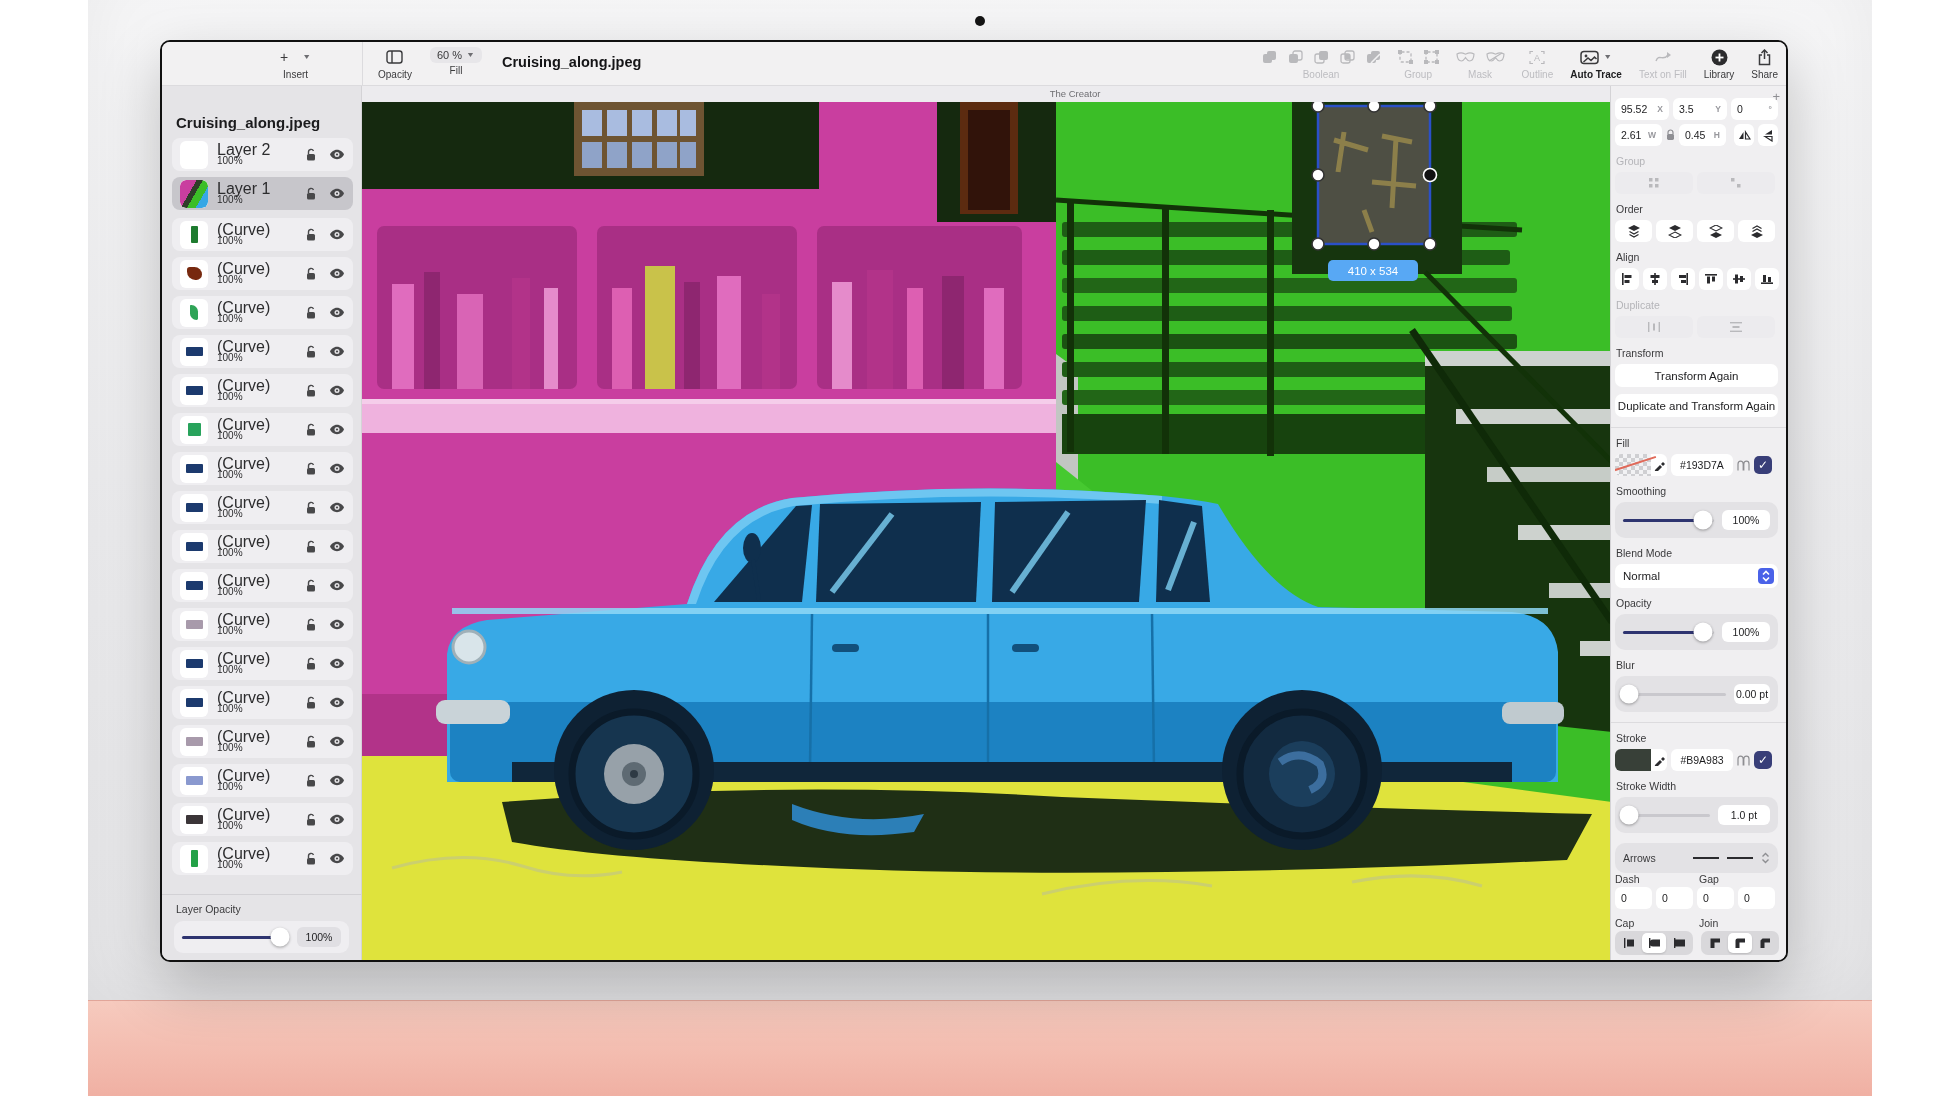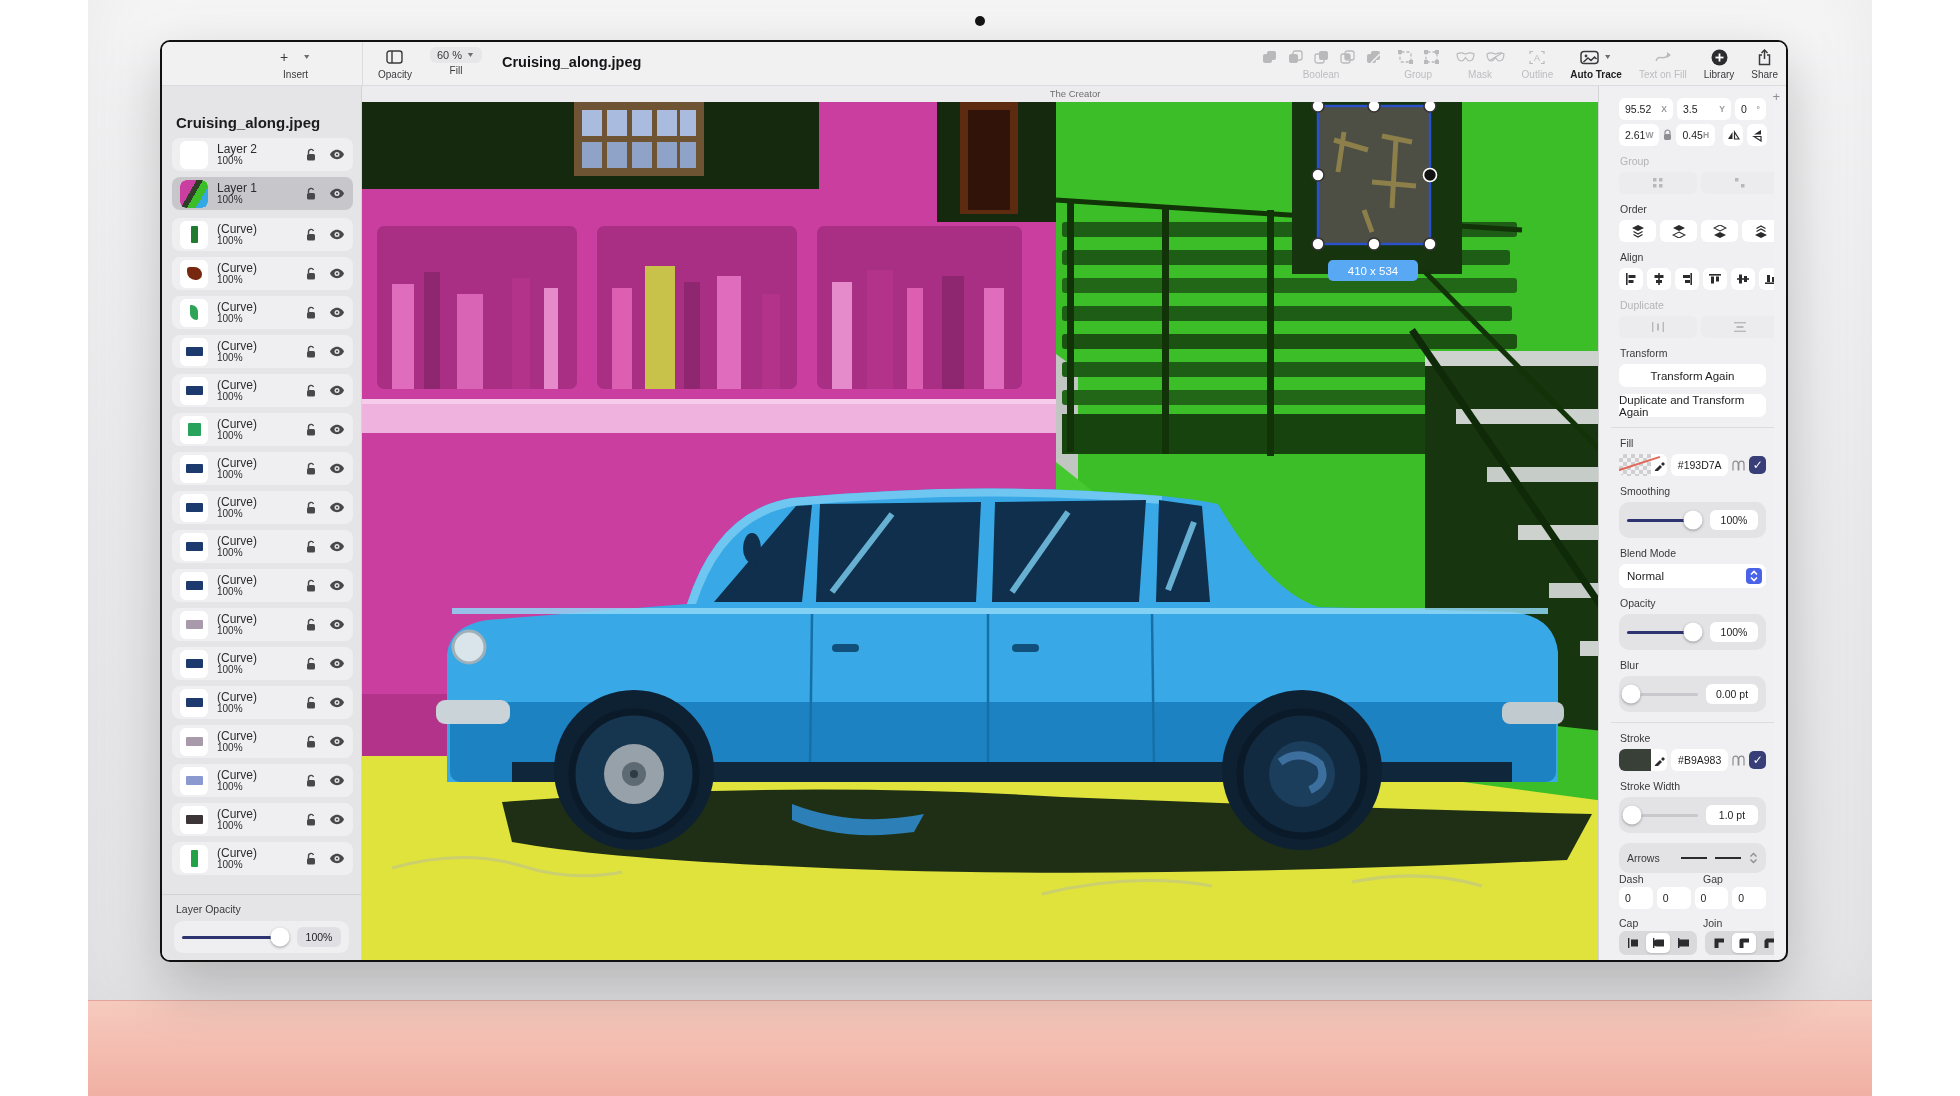--- a/index.html
+++ b/index.html
@@ -38,21 +38,21 @@
   .thumb-swatch{display:block}
   .shape-bar{width:7px;height:17px;border-radius:1px}
   .shape-blob{width:15px;height:13px;border-radius:3px 8px 6px 9px}
   .shape-leaf{width:8px;height:15px;border-radius:1px 9px 2px 9px}
   .shape-rect{width:17px;height:9px;border-radius:1px}
   .shape-square{width:13px;height:13px;border-radius:1px}
   .shape-empty{width:0;height:0}
   .shape-artwork{width:28px;height:28px;border-radius:6px;
     background:linear-gradient(120deg,#c93e9f 0 38%,#2f3d2a 38% 52%,#3bbe27 52% 72%,#36a7e5 72% 100%)}
   .layer-meta{margin-left:9px;line-height:11px}
-  .layer-name{font-size:12px;color:#2c2c2e}
+  .layer-name{font-size:16px;color:#2c2c2e}
   .layer-opacity{font-size:10px;color:#2c2c2e}
   .layer-icons{margin-left:auto;display:flex;align-items:center;gap:12px}
   .sb-bottom{position:absolute;left:0;right:0;bottom:0;height:66px;border-top:1px solid #d2d1d5;padding:8px 12px}
   .sb-bottom .lbl{margin:0 0 6px 2px}
   .opacity-row{display:flex;align-items:center;gap:8px;background:#efeef1;border-radius:9px;padding:6px 8px}
   
   .lbl{font-size:10.5px;color:#3a3a3c;margin:9px 0 5px 1px}
   .lbl.dim{color:#b4b4b8}
   .slider{position:relative;height:20px;flex:1;display:flex;align-items:center}
   .track{position:relative;width:100%;height:3px;border-radius:2px;background:#c9c8cd}
@@ -60,21 +60,21 @@
   .knob{position:absolute;top:50%;width:19px;height:19px;border-radius:50%;background:#fff;
     box-shadow:0 1px 3px rgba(0,0,0,.35);transform:translate(-50%,-50%)}
   .val-pill{background:#fff;border-radius:6px;font-size:10.5px;color:#1d1d1f;padding:4px 0;text-align:center;flex:0 0 auto}
   
   .canvas-zone{position:absolute;left:200px;top:44px;right:176px;bottom:0;background:#ecebee;overflow:hidden}
   .artboard-label{position:absolute;left:713px;top:2px;transform:translateX(-50%);font-size:9.5px;color:#6e6e72}
   .artwork{position:absolute;left:0;top:16px;width:1250px;height:858px}
   .sel-badge{position:absolute;left:966px;top:174px;width:90px;height:21px;background:#58a8f4;border-radius:5px;
     color:#fff;font-size:11.5px;display:flex;align-items:center;justify-content:center}
   
-  .panel{position:absolute;right:12px;top:44px;bottom:0;width:176px;background:#f0eff1;border-left:1px solid #d4d3d6;padding:12px 8px 0 20px;overflow:hidden}
+  .panel{position:absolute;right:0;top:44px;bottom:0;width:176px;background:#f0eff1;border-left:1px solid #d4d3d6;padding:12px 8px 0 4px;overflow:hidden}
   .row{display:flex;align-items:center;gap:4px;margin-bottom:4px}
   .field{background:#fff;border-radius:6px;height:22px;display:flex;align-items:center;padding:0 6px;font-size:10.5px;color:#1d1d1f}
   .field .suffix{margin-left:auto;font-size:8.5px;color:#98989d;font-weight:bold}
   .ibtn{background:#fff;border-radius:6px;height:22px;display:flex;align-items:center;justify-content:center;flex:0 0 auto}
   .ibtn.dis{background:#ecebee;color:#b9b9bc}
   .seg-wrap{background:#d9d8db;border-radius:7px;display:flex;padding:2px;gap:1px}
   .seg{width:24px;height:20px;border-radius:5px;display:flex;align-items:center;justify-content:center}
   .seg.on{background:#fff;box-shadow:0 1px 2px rgba(0,0,0,.15)}
   .divider{height:1px;background:#dcdbde;margin:10px -8px 2px -8px}
   .wide-btn{background:#fff;border-radius:7px;height:23px;display:flex;align-items:center;justify-content:center;
@@ -1149,21 +1149,21 @@
       </div>
       <div class="val-pill" style="width:48px">100%</div>
     </div>
 
     <div class="lbl">Blur</div>
     <div class="groupbox">
       <div class="slider">
         <div class="track"></div>
           <div class="knob" style="left:6%"></div>
       </div>
-      <div class="val-pill" style="width:52px">0.00 pt</div>
+      <div class="val-pill" style="width:36px">0.00 pt</div>
     </div>
 
     <div class="divider"></div>
 
     <div class="lbl">Stroke</div>
     <div class="row">
       <div class="swatch-pill">
         <span class="solid-sw"></span>
         <span class="dropper">
             <svg width="11" height="11">

